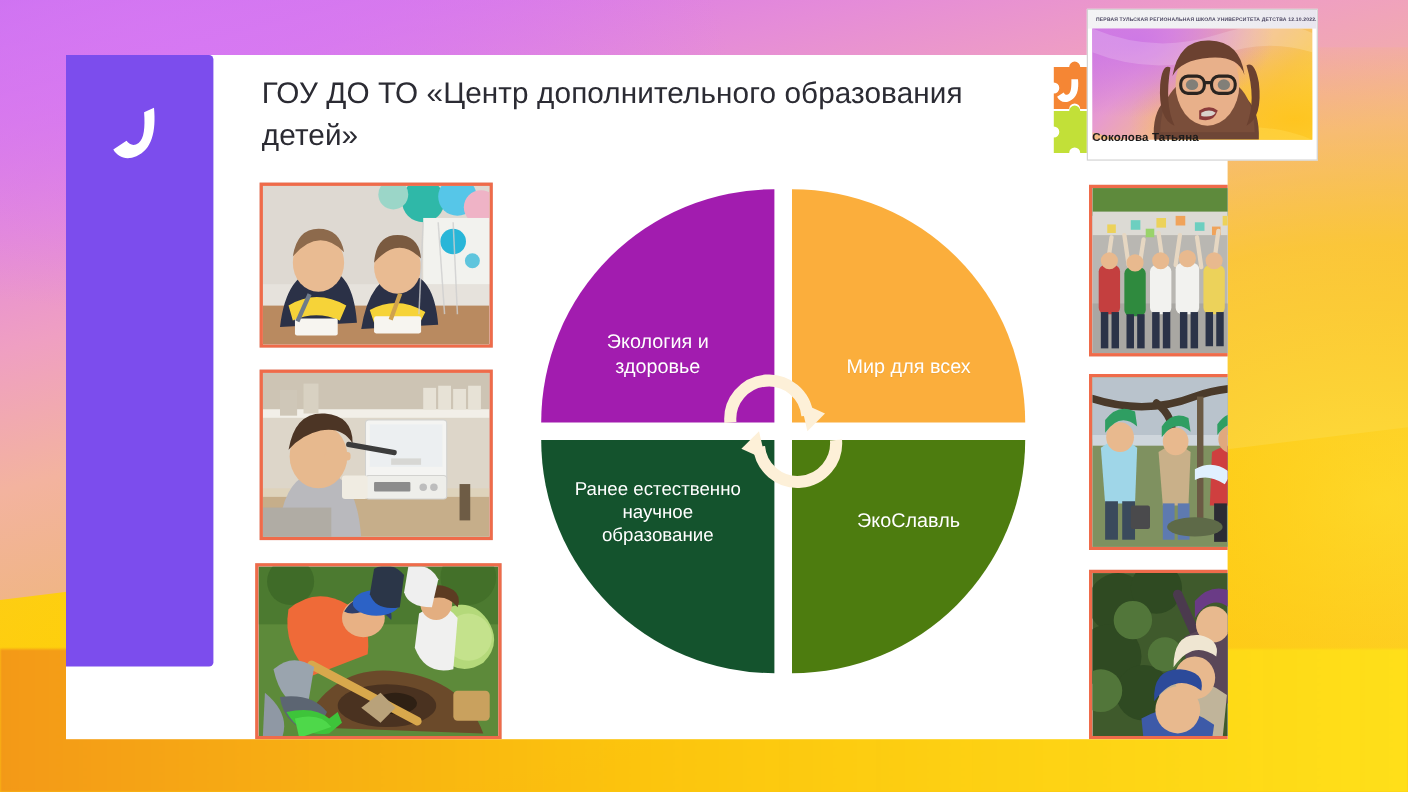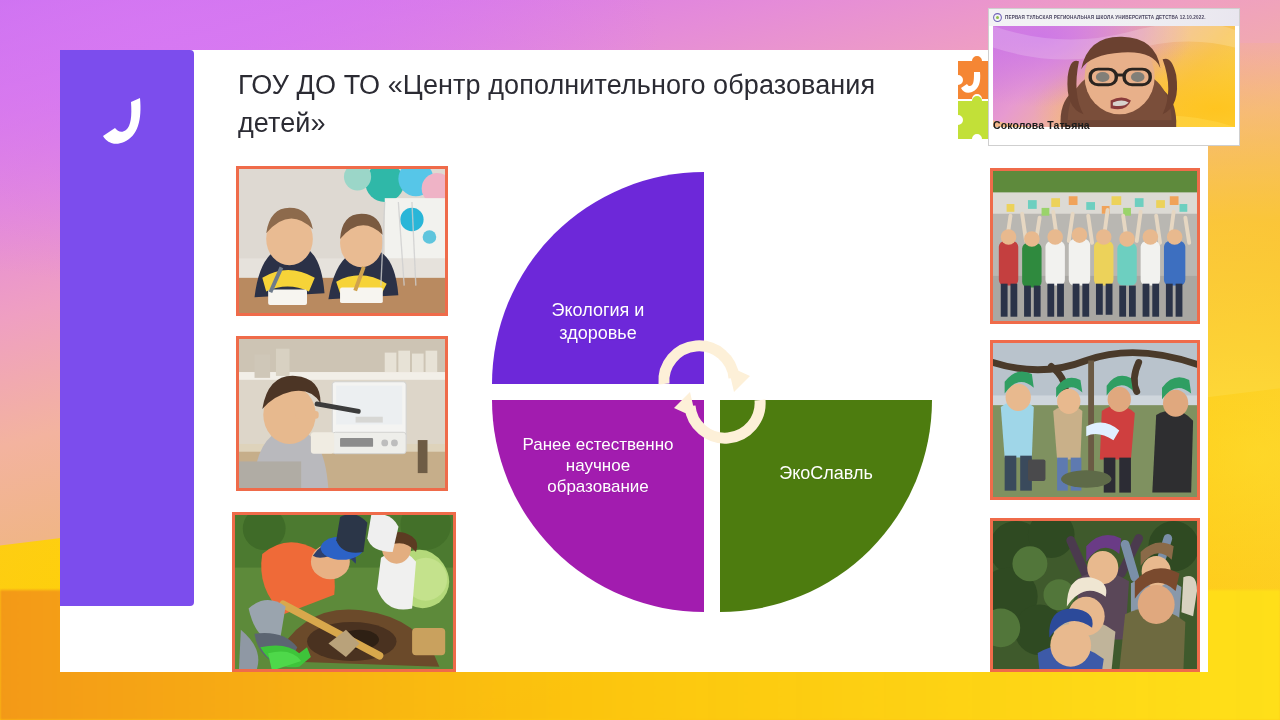--- a/index.html
+++ b/index.html
@@ -41,21 +41,21 @@
     background:linear-gradient(90deg, rgba(243,150,25,.95) 0%, rgba(252,196,14,.95) 45%, rgba(255,224,26,.98) 100%);
     filter:blur(1px);
   }
   #bg-topleft-glow{
     position:absolute; left:-8%; top:-12%; width:60%; height:52%;
     background:radial-gradient(ellipse at 35% 35%, rgba(214,120,244,.85) 0%, rgba(200,110,240,0) 70%);
   }
 
   
   #slide{
-    position:absolute; left:60px; top:50px; width:1148px; height:622px;
+    position:absolute; left:60px; top:50px; width:1056px; height:622px;
     background:#fff;
     overflow:hidden;
   }
 
   
   #sidebar{
     position:absolute; left:0; top:0; width:134px; height:556px;
     background:#7c4ded;
     border-radius:0 4px 4px 0;
   }
@@ -95,43 +95,43 @@
   
   #diagram{
     position:absolute; left:432px; top:122px; width:440px; height:440px;
   }
   .quad{ position:absolute; width:212px; height:212px; }
   .quad .label{
     position:absolute; left:0; right:0;
     color:#fff; font-size:18px; line-height:1.24; text-align:center;
     text-shadow:0 1px 1px rgba(0,0,0,.06);
   }
-  #quad-tl{ left:0;    top:0;    background:#6d28d9; border-radius:212px 0 0 0; }
+  #quad-tl{ left:0;    top:0;    background:#a21caf; border-radius:212px 0 0 0; }
   #quad-tr{ left:228px;top:0;    background:#fbae3c; border-radius:0 212px 0 0; }
-  #quad-bl{ left:0;    top:228px;background:#a21caf; border-radius:0 0 0 212px; }
+  #quad-bl{ left:0;    top:228px;background:#14532d; border-radius:0 0 0 212px; }
   #quad-br{ left:228px;top:228px;background:#4d7c0f; border-radius:0 0 212px 0; }
 
   #quad-tl .label{ bottom:40px; padding:0 26px; }
   #quad-tr .label{ bottom:40px; padding:0 40px; }
   #quad-bl .label{ top:34px;    padding:0 22px; font-size:17px; }
   #quad-br .label{ top:62px;    padding:0 24px; }
 
   #center-arrows{
     position:absolute; left:150px; top:150px; width:140px; height:140px;
     pointer-events:none;
   }
 
   #diagram-caption{
     position:absolute; left:560px; top:590px; width:420px;
     font-size:23px; color:#3a3a44; text-align:left;
   }
 
   
   #webcam{
-    position:absolute; left:988px; top:8px; width:252px; height:138px;
+    position:absolute; left:988px; top:8px; width:210px; height:138px;
     background:#fff; border:1px solid #cfcfcf;
     overflow:hidden;
   }
   #webcam-banner{
     position:absolute; left:0; top:0; width:100%; height:17px;
     background:linear-gradient(90deg,#f3f3f5 0%,#efeff2 60%,#e9e6ef 100%);
     display:flex; align-items:center; gap:3px; padding-left:4px;
     overflow:hidden;
   }
   #webcam-banner-text{
@@ -275,20 +275,23 @@
       <rect x="182" y="116" width="34" height="28" rx="4" fill="#c9a15e"></rect>
       <path d="M108 2 q16 -8 28 6 l-4 30 q-22 4 -28 -12 z" fill="#2b3648"></path>
       <path d="M140 0 q20 -4 28 12 l-6 26 q-22 0 -26 -14 z" fill="#efefef"></path>
     </svg>
   </div>
 
   <div id="diagram">
     <div class="quad" id="quad-tl">
       <div class="label">Экология и здоровье</div>
     </div>
+    <div class="quad" id="quad-tr">
+      <div class="label">Мир для всех</div>
+    </div>
     <div class="quad" id="quad-bl">
       <div class="label">Ранее естественно научное образование</div>
     </div>
     <div class="quad" id="quad-br">
       <div class="label">ЭкоСлавль</div>
     </div>
 
     <svg id="center-arrows" viewBox="0 0 140 140">
       <g fill="none" stroke="#fdf0d8" stroke-width="11" stroke-linecap="butt">
         <path d="M22 62 A34 34 0 0 1 92 56"></path>

